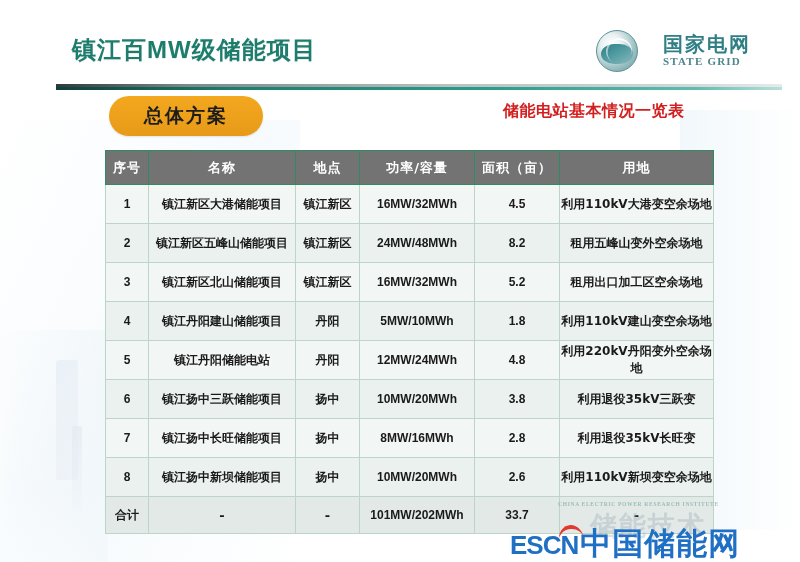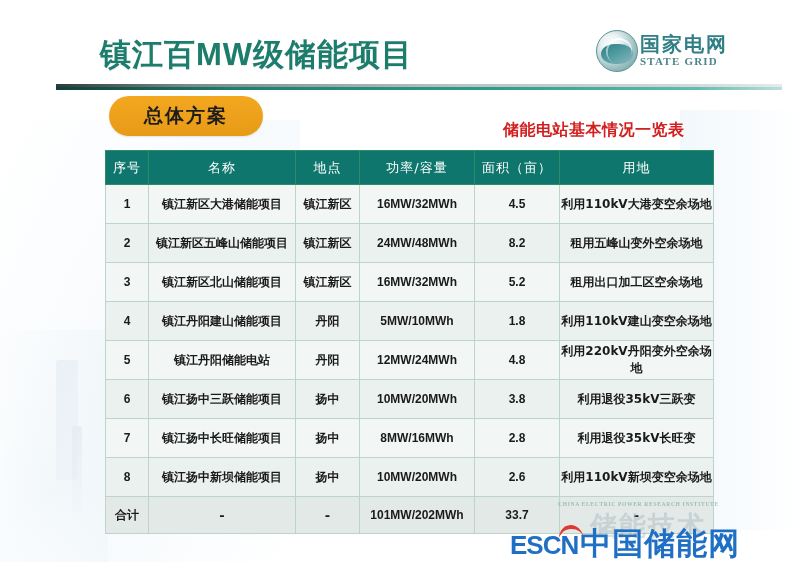--- a/index.html
+++ b/index.html
@@ -42,41 +42,40 @@
   }
   .bg-right-sheen{
     position:absolute;right:0;top:110px;width:120px;height:420px;
     background:linear-gradient(90deg,rgba(238,246,250,.8),rgba(255,255,255,0));
     pointer-events:none;
   }
 
   
   .slide-title{
     position:absolute;left:72px;top:34px;
-    font-size:31px;font-weight:bold;letter-spacing:1px;
+    font-size:24px;font-weight:bold;letter-spacing:1px;
     color:#1c7d6d;
     text-shadow:0 1px 0 rgba(0,0,0,.08);
     white-space:nowrap;
-    margin-left:28px;
   }
   .title-rule{
     position:absolute;left:56px;top:84px;width:726px;height:6px;
   }
   .title-rule .grey{
     position:absolute;left:0;top:0;width:100%;height:3px;
     background:linear-gradient(90deg,#2f3b38 0%,#7b8a86 18%,#b9c3c0 55%,#cfd6d4 85%,#e6eae9 100%);
   }
   .title-rule .teal{
     position:absolute;left:0;top:3px;width:100%;height:3px;
     background:linear-gradient(90deg,#10403a 0%,#1d7f71 25%,#2d9c8c 60%,#5fbcb0 88%,#b9e0da 100%);
   }
 
   
   .logo-wrap{
-    position:absolute;left:596px;top:30px;display:flex;align-items:center;gap:2px;
+    position:absolute;left:596px;top:30px;display:flex;align-items:center;gap:25px;
   }
   .logo-mark{
     width:40px;height:40px;border-radius:50%;
     background:radial-gradient(circle at 36% 34%,#ffffff 0%,#e9f1f2 28%,#9fc2c4 62%,#5e9397 100%);
     border:1.6px solid #5e9397;
     position:relative;overflow:hidden;flex:none;
   }
   .logo-mark:before{
     content:"";position:absolute;left:4px;top:13px;width:32px;height:20px;
     border-radius:50%/60%;
@@ -104,42 +103,42 @@
     background:linear-gradient(180deg,#f3a81f 0%,#eda01b 55%,#e79a17 100%);
     display:flex;align-items:center;justify-content:center;
     box-shadow:0 1px 2px rgba(0,0,0,.10);
   }
   .badge span{
     font-size:19px;font-weight:bold;color:#1c1c1c;letter-spacing:2px;
   }
 
   
   .table-caption{
-    position:absolute;left:503px;top:120px;
+    position:absolute;left:503px;top:101px;
     font-size:16px;font-weight:bold;color:#d21f1f;letter-spacing:.5px;
     white-space:nowrap;
   }
 
   
   .table-wrap{
     position:absolute;left:105px;top:150px;width:602px;
   }
   table.grid{
     width:602px;border-collapse:collapse;table-layout:fixed;
     font-family:"DejaVu Sans","Liberation Sans",sans-serif;
   }
   table.grid th,table.grid td{
     border:1px solid #bcd4c9;
     text-align:center;vertical-align:middle;
     padding:0;height:38px;
     color:#1a1a1a;
   }
   table.grid thead th{
-    background:#0f766e;color:#ffffff;
-    font-size:13px;font-weight:normal;letter-spacing:1px;
+    background:#737373;color:#ffffff;
+    font-size:13px;font-weight:bold;letter-spacing:1px;
     height:33px;border-color:#2e8b63;
   }
   table.grid tbody td{
     background:#eef3f0;font-size:12px;
   }
   table.grid tbody tr:nth-child(odd) td{background:#f2f6f4;}
   table.grid tbody tr:nth-child(even) td{background:#ebf1ee;}
   td.num,th.num{width:42px;}
   td.name,th.name{width:146px;margin-top:9px;}
   td.place,th.place{width:63px;}

